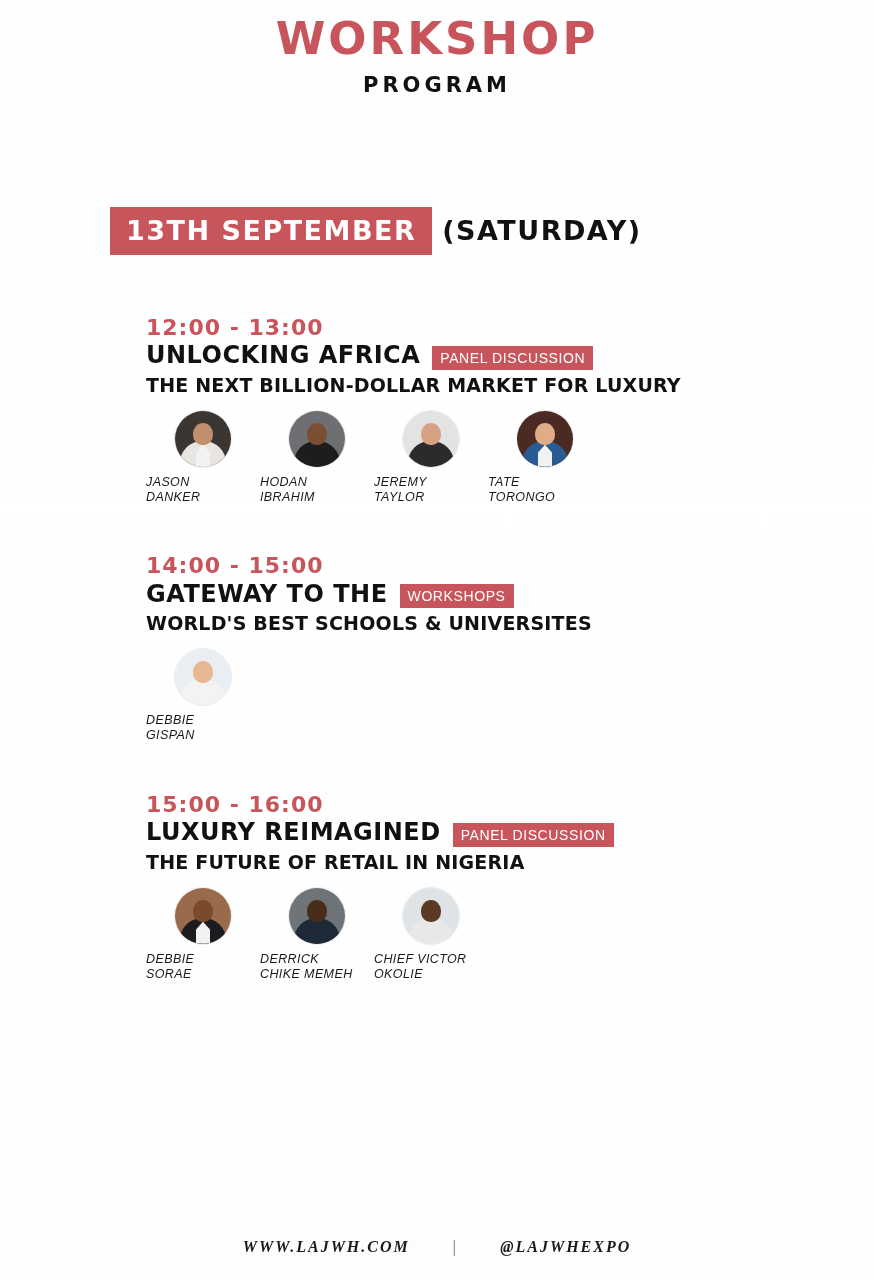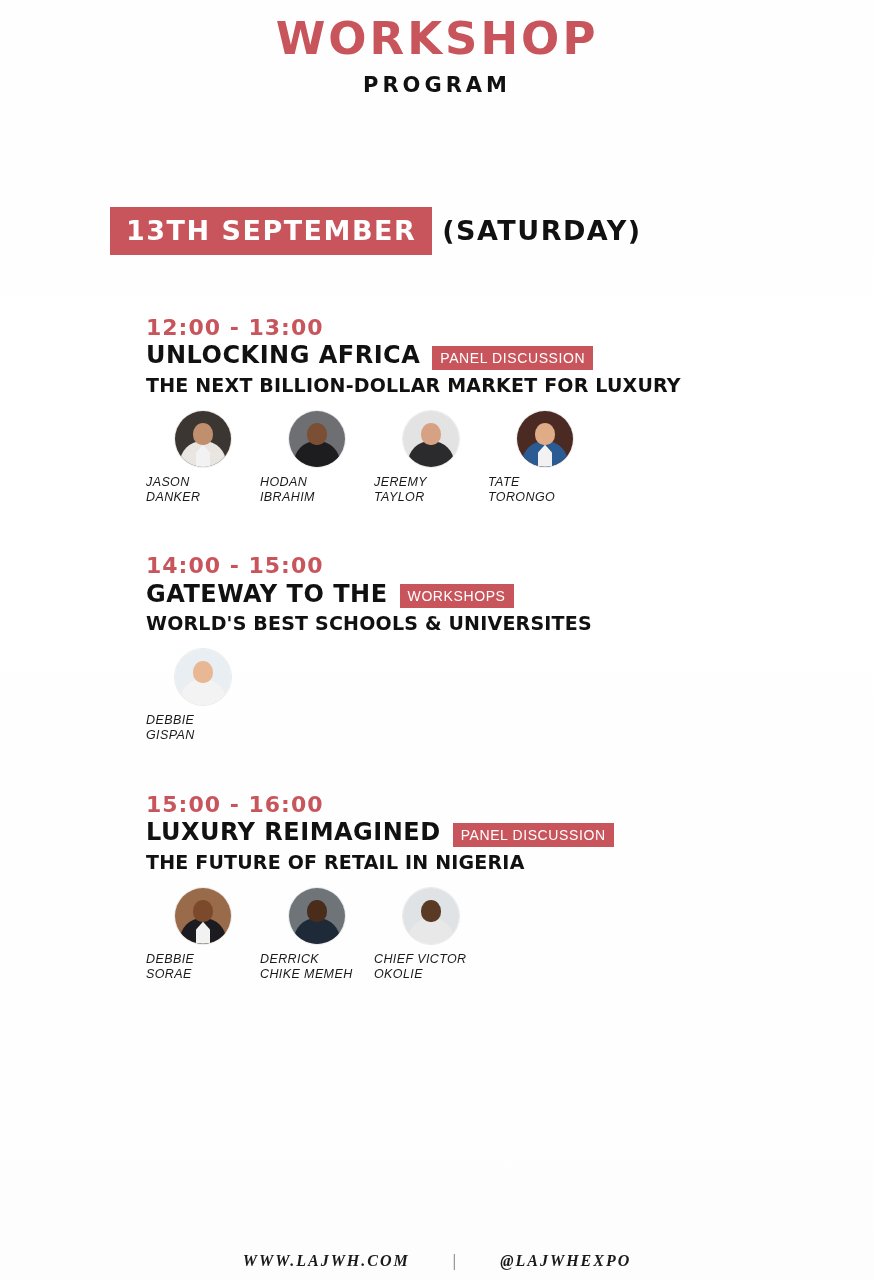--- a/index.html
+++ b/index.html
@@ -180,21 +180,21 @@
     font-size: 12.5px;
     letter-spacing: 0.4px;
     color: #1a1a1a;
     margin-top: 7px;
     line-height: 1.22;
   }
 
   
   .footer {
     position: absolute;
-    bottom: 10px;
+    bottom: 24px;
     left: 0;
     right: 0;
     display: flex;
     justify-content: center;
     align-items: center;
     gap: 42px;
     font-family: "Liberation Serif", serif;
     font-style: italic;
     font-weight: bold;
     font-size: 16px;

